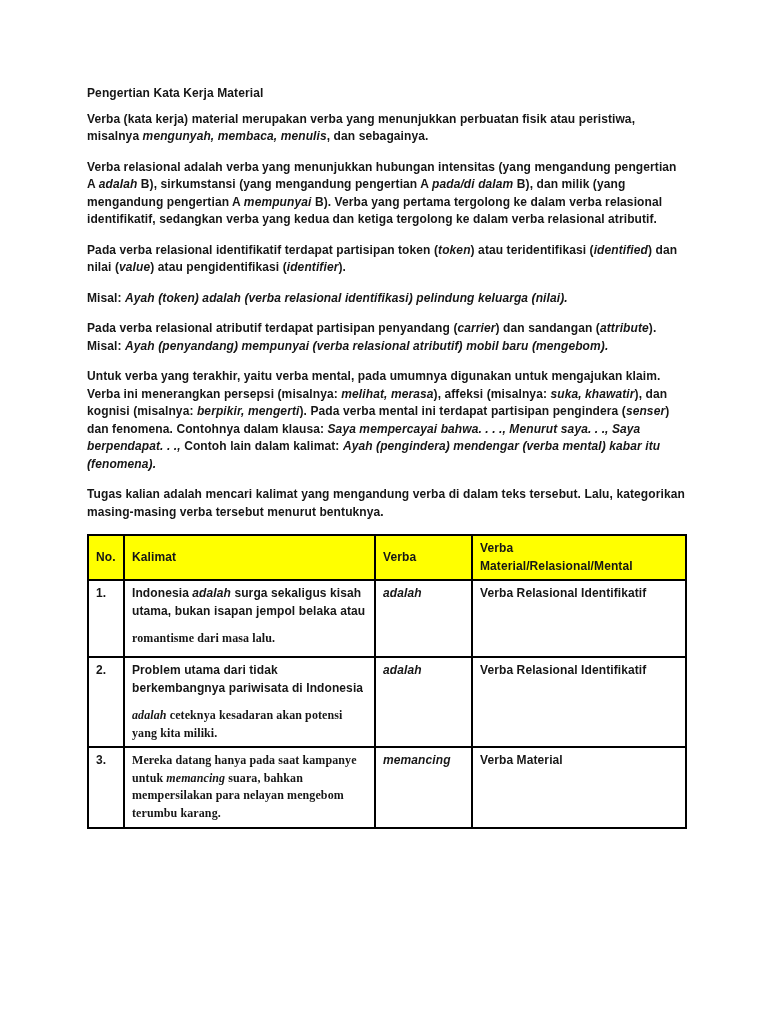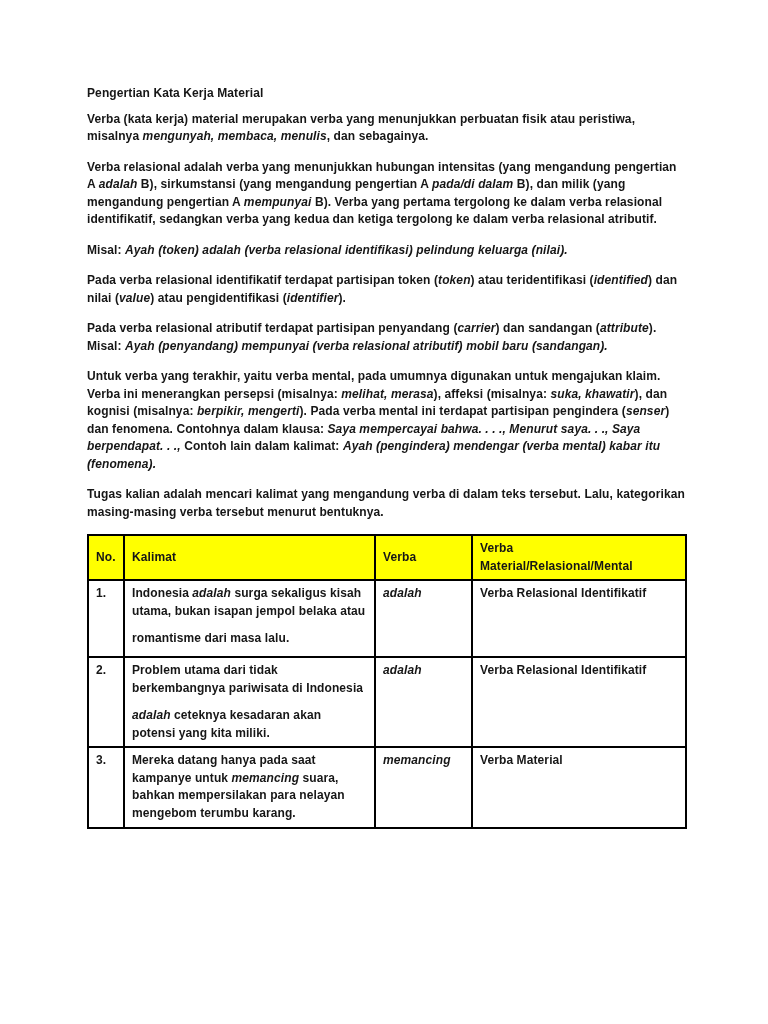--- a/index.html
+++ b/index.html
@@ -51,35 +51,35 @@
     padding: 4px 7px;
     text-align: left;
     font-weight: bold;
   }
   .vtable th {
     vertical-align: middle;
     white-space: pre-line;
   }
   .vtable td { vertical-align: top; }
   .vtable td p { margin: 0 0 10px 0; }
-  .vtable td p:last-child { margin-bottom: 0; }
+  .vtable td p:last-child { margin-bottom: 0; font-family: Liberation Serif, serif; }
 </style>
 </head>
 <body>
 
 <div class="page">
   <div class="doc">
 
     <h2><span>Pengertian Kata Kerja Material</span></h2>
     <p><span>Verba (kata kerja) material merupakan verba yang menunjukkan perbuatan fisik atau peristiwa, misalnya </span><span class="i">mengunyah, membaca, menulis</span><span>, dan sebagainya.</span></p>
 
     <p><span>Verba relasional adalah verba yang menunjukkan hubungan intensitas (yang mengandung pengertian A </span><span class="i">adalah</span><span> B), sirkumstansi (yang mengandung pengertian A </span><span class="i">pada/di dalam</span><span> B), dan milik (yang mengandung pengertian A </span><span class="i">mempunyai</span><span> B). Verba yang pertama tergolong ke dalam verba relasional identifikatif, sedangkan verba yang kedua dan ketiga tergolong ke dalam verba relasional atributif.</span></p>
+    <p><span>Pada verba relasional identifikatif terdapat partisipan token (</span><span class="i">token</span><span>) atau teridentifikasi (</span><span class="i">identified</span><span>) dan nilai (</span><span class="i">value</span><span>) atau pengidentifikasi (</span><span class="i">identifier</span><span>).</span></p>
     <p><span>Misal: </span><span class="i">Ayah (token) adalah (verba relasional identifikasi) pelindung keluarga (nilai).</span></p>
-    <p><span>Pada verba relasional identifikatif terdapat partisipan token (</span><span class="i">token</span><span>) atau teridentifikasi (</span><span class="i">identified</span><span>) dan nilai (</span><span class="i">value</span><span>) atau pengidentifikasi (</span><span class="i">identifier</span><span>).</span></p>
-    <p><span>Pada verba relasional atributif terdapat partisipan penyandang (</span><span class="i">carrier</span><span>) dan sandangan (</span><span class="i">attribute</span><span>). Misal: </span><span class="i">Ayah (penyandang) mempunyai (verba relasional atributif) mobil baru (sandangan).</span></p>
+    <p><span>Pada verba relasional atributif terdapat partisipan penyandang (</span><span class="i">carrier</span><span>) dan sandangan (</span><span class="i">attribute</span><span>). Misal: </span><span class="i">Ayah (penyandang) mempunyai (verba relasional atributif) mobil baru (mengebom).</span></p>
 
     <p><span>Untuk verba yang terakhir, yaitu verba mental, pada umumnya digunakan untuk mengajukan klaim. Verba ini menerangkan persepsi (misalnya: </span><span class="i">melihat, merasa</span><span>), affeksi (misalnya: </span><span class="i">suka, khawatir</span><span>), dan kognisi (misalnya: </span><span class="i">berpikir, mengerti</span><span>). Pada verba mental ini terdapat partisipan pengindera (</span><span class="i">senser</span><span>) dan fenomena. Contohnya dalam klausa: </span><span class="i">Saya mempercayai bahwa. . . ., Menurut saya. . ., Saya berpendapat. . .,</span><span> Contoh lain dalam kalimat: </span><span class="i">Ayah (pengindera) mendengar (verba mental) kabar itu (fenomena).</span></p>
     <p><span>Tugas kalian adalah mencari kalimat yang mengandung verba di dalam teks tersebut. Lalu, kategorikan masing-masing verba tersebut menurut bentuknya.</span></p>
 
     <table class="vtable">
       <colgroup>
         <col style="width:36px">
         <col style="width:251px">
         <col style="width:97px">
         <col style="width:214px">

